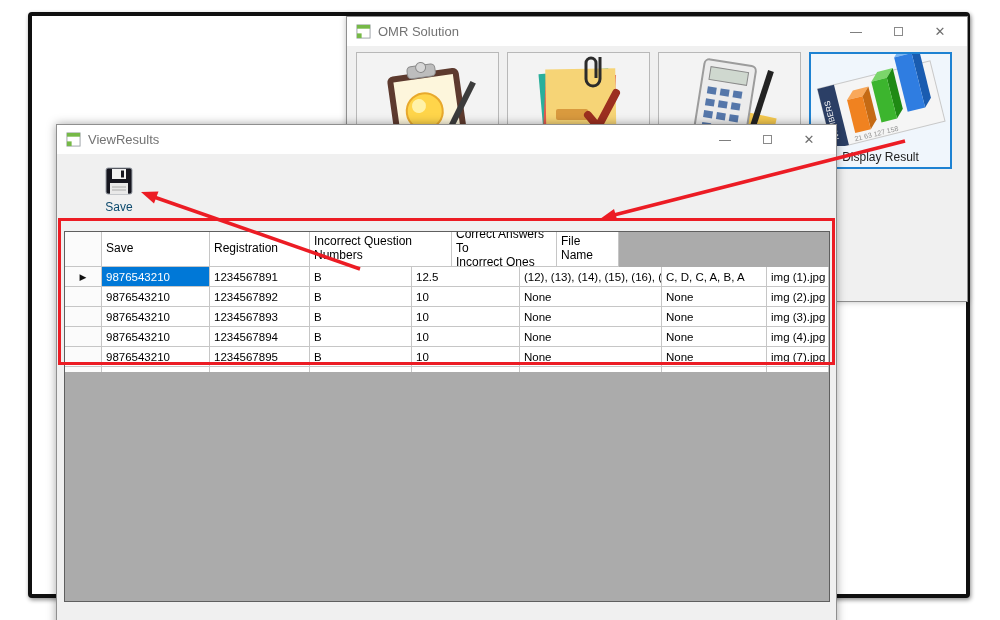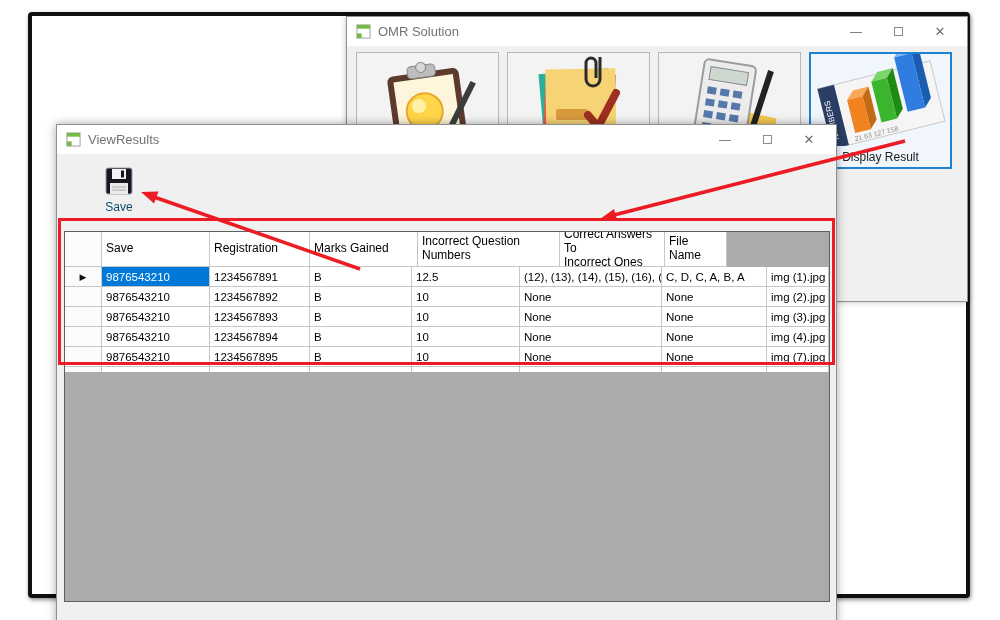--- a/index.html
+++ b/index.html
@@ -184,21 +184,20 @@
         <line x1="7" y1="23" x2="21" y2="23" stroke="#aaa"></line>
       </svg>
       <div class="cap">Save</div>
     </div>
 
     <div class="grid">
       <div class="ghead">
           <div class="gcell rh hcell"></div>
           <div class="gcell hcell c0">Save</div>
           <div class="gcell hcell c1">Registration</div>
-          <div class="gcell hcell c3">Marks Gained</div>
           <div class="gcell hcell c4">Incorrect Question
 Numbers</div>
           <div class="gcell hcell c5">Correct Answers To
 Incorrect Ones</div>
           <div class="gcell hcell c6">File
 Name</div>
         </div>
       <div>
           <div class="grow">
             <div class="gcell rh">

